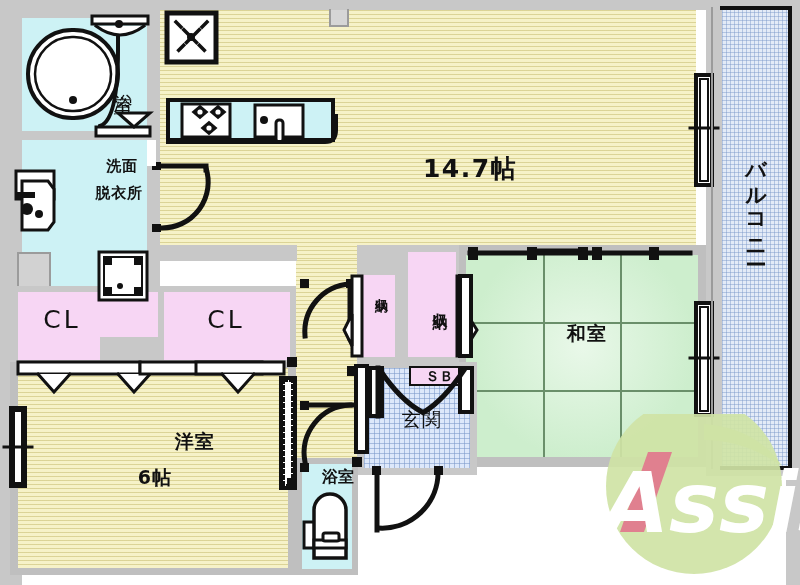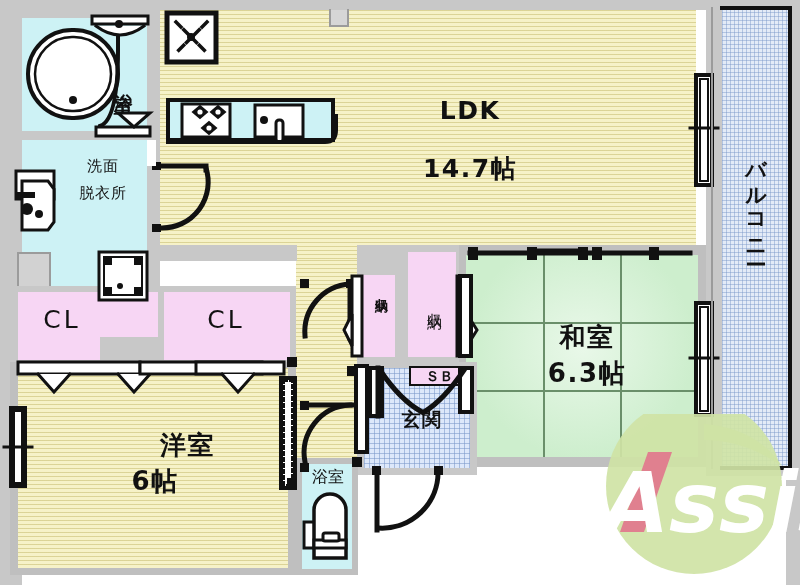--- a/index.html
+++ b/index.html
@@ -58,23 +58,23 @@
     position:absolute;
     color:#111;
     text-align:center;
     line-height:1.18;
     letter-spacing:.06em;
     white-space:pre-line;
     pointer-events:none;
     font-family:"DejaVu Sans","Liberation Sans",sans-serif;
   }
   .lbl-ldk{font-size:25px;font-weight:600;}
-  .lbl-room{font-size:26px;font-weight:600;}
-  .lbl-mid{font-size:19px;font-weight:700;}
-  .lbl-sm{font-size:15px;font-weight:400;}
+  .lbl-room{font-size:19px;font-weight:600;}
+  .lbl-mid{font-size:19px;font-weight:400;}
+  .lbl-sm{font-size:15px;font-weight:700;text-align:right;}
   .lbl-xs{font-size:13px;font-weight:600;}
   .lbl-cl{font-size:25px;font-weight:500;letter-spacing:.12em;}
   .vert{writing-mode:vertical-rl;text-orientation:upright;letter-spacing:.14em;}
 
   svg.ov{position:absolute;left:0;top:0;width:800px;height:585px;pointer-events:none;}
 
   
   #watermark{
     position:absolute;
     left:586px;top:414px;width:214px;height:171px;
@@ -88,21 +88,20 @@
 
   <div class="abs wall-band" style="left:0;top:0;width:22px;height:585px;"></div>
   <div class="abs wall-band" style="left:0;top:0;width:800px;height:10px;"></div>
   <div class="abs wall-band" style="left:786px;top:0;width:14px;height:585px;"></div>
 
   <div class="abs fl-wood" style="left:155px;top:10px;width:541px;height:250px;"></div>
 
   <div class="abs fl-wood" style="left:296px;top:260px;width:68px;height:205px;"></div>
   <div class="abs fl-wood" style="left:155px;top:245px;width:142px;height:16px;"></div>
 
-  <div class="label lbl-ldk" style="left:370px;top:96px;width:200px;">LDK</div>
   <div class="label lbl-ldk" style="left:370px;top:130px;width:200px;margin-top:24px;">14.7帖</div>
 
   <div class="abs wall-band" style="left:10px;top:10px;width:150px;height:280px;"></div>
   <div class="abs fl-water" style="left:22px;top:18px;width:125px;height:113px;"></div>
   <div class="abs fl-water" style="left:22px;top:140px;width:125px;height:148px;"></div>
 
   <div class="label lbl-mid" style="left:93px;top:40px;width:60px;line-height:1.25;">
     <span style="writing-mode:vertical-rl;text-orientation:upright;">浴室</span>
   </div>
 
@@ -125,21 +124,20 @@
 
   <div class="abs wall-band-2" style="left:457px;top:245px;width:250px;height:222px;"></div>
   <div class="abs fl-tatami" style="left:466px;top:255px;width:232px;height:202px;"></div>
 
   <div class="abs ln" style="left:543px;top:255px;width:2px;height:202px;background:#6a8f6a;"></div>
   <div class="abs ln" style="left:620px;top:255px;width:2px;height:202px;background:#6a8f6a;"></div>
   <div class="abs ln" style="left:466px;top:322px;width:232px;height:2px;background:#6a8f6a;"></div>
   <div class="abs ln" style="left:466px;top:390px;width:232px;height:2px;background:#6a8f6a;"></div>
 
   <div class="label lbl-room" style="left:527px;top:322px;width:120px;">和室</div>
-  <div class="label lbl-room" style="left:527px;top:358px;width:120px;">6.3帖</div>
 
   <div class="abs wall-band" style="left:357px;top:245px;width:102px;height:124px;"></div>
   <div class="abs fl-pink" style="left:363px;top:275px;width:32px;height:82px;"></div>
   <div class="abs fl-pink" style="left:408px;top:252px;width:48px;height:105px;"></div>
   <div class="label lbl-xs vert" style="left:369px;top:288px;width:20px;">収納</div>
   <div class="label lbl-sm" style="left:419px;top:272px;width:30px;line-height:1.25;">
     <span class="vert">収納</span>
   </div>
 
   <div class="abs wall-band" style="left:357px;top:362px;width:120px;height:113px;"></div>

